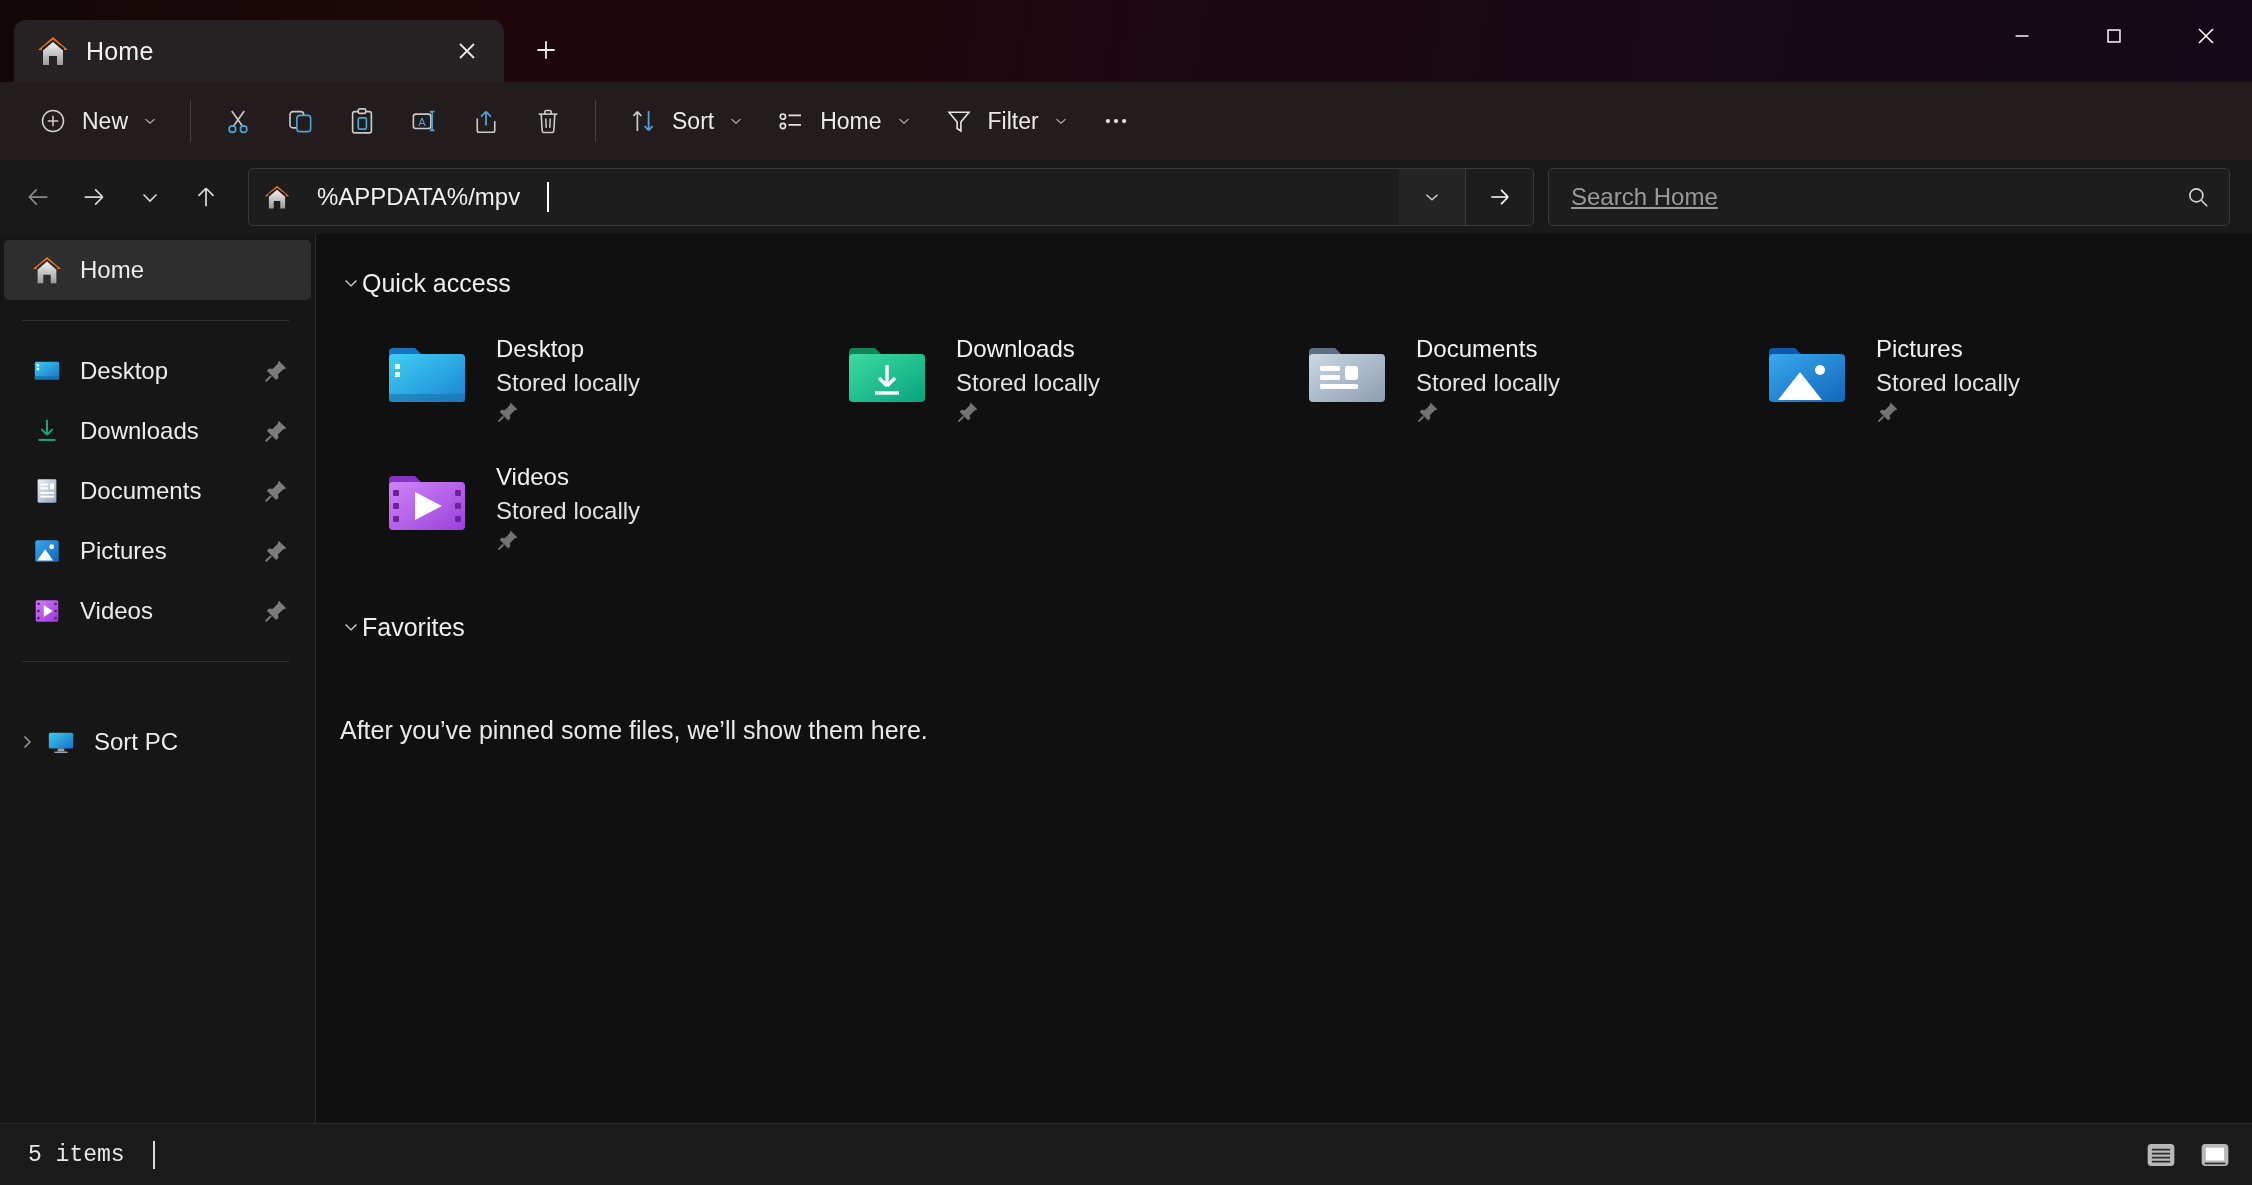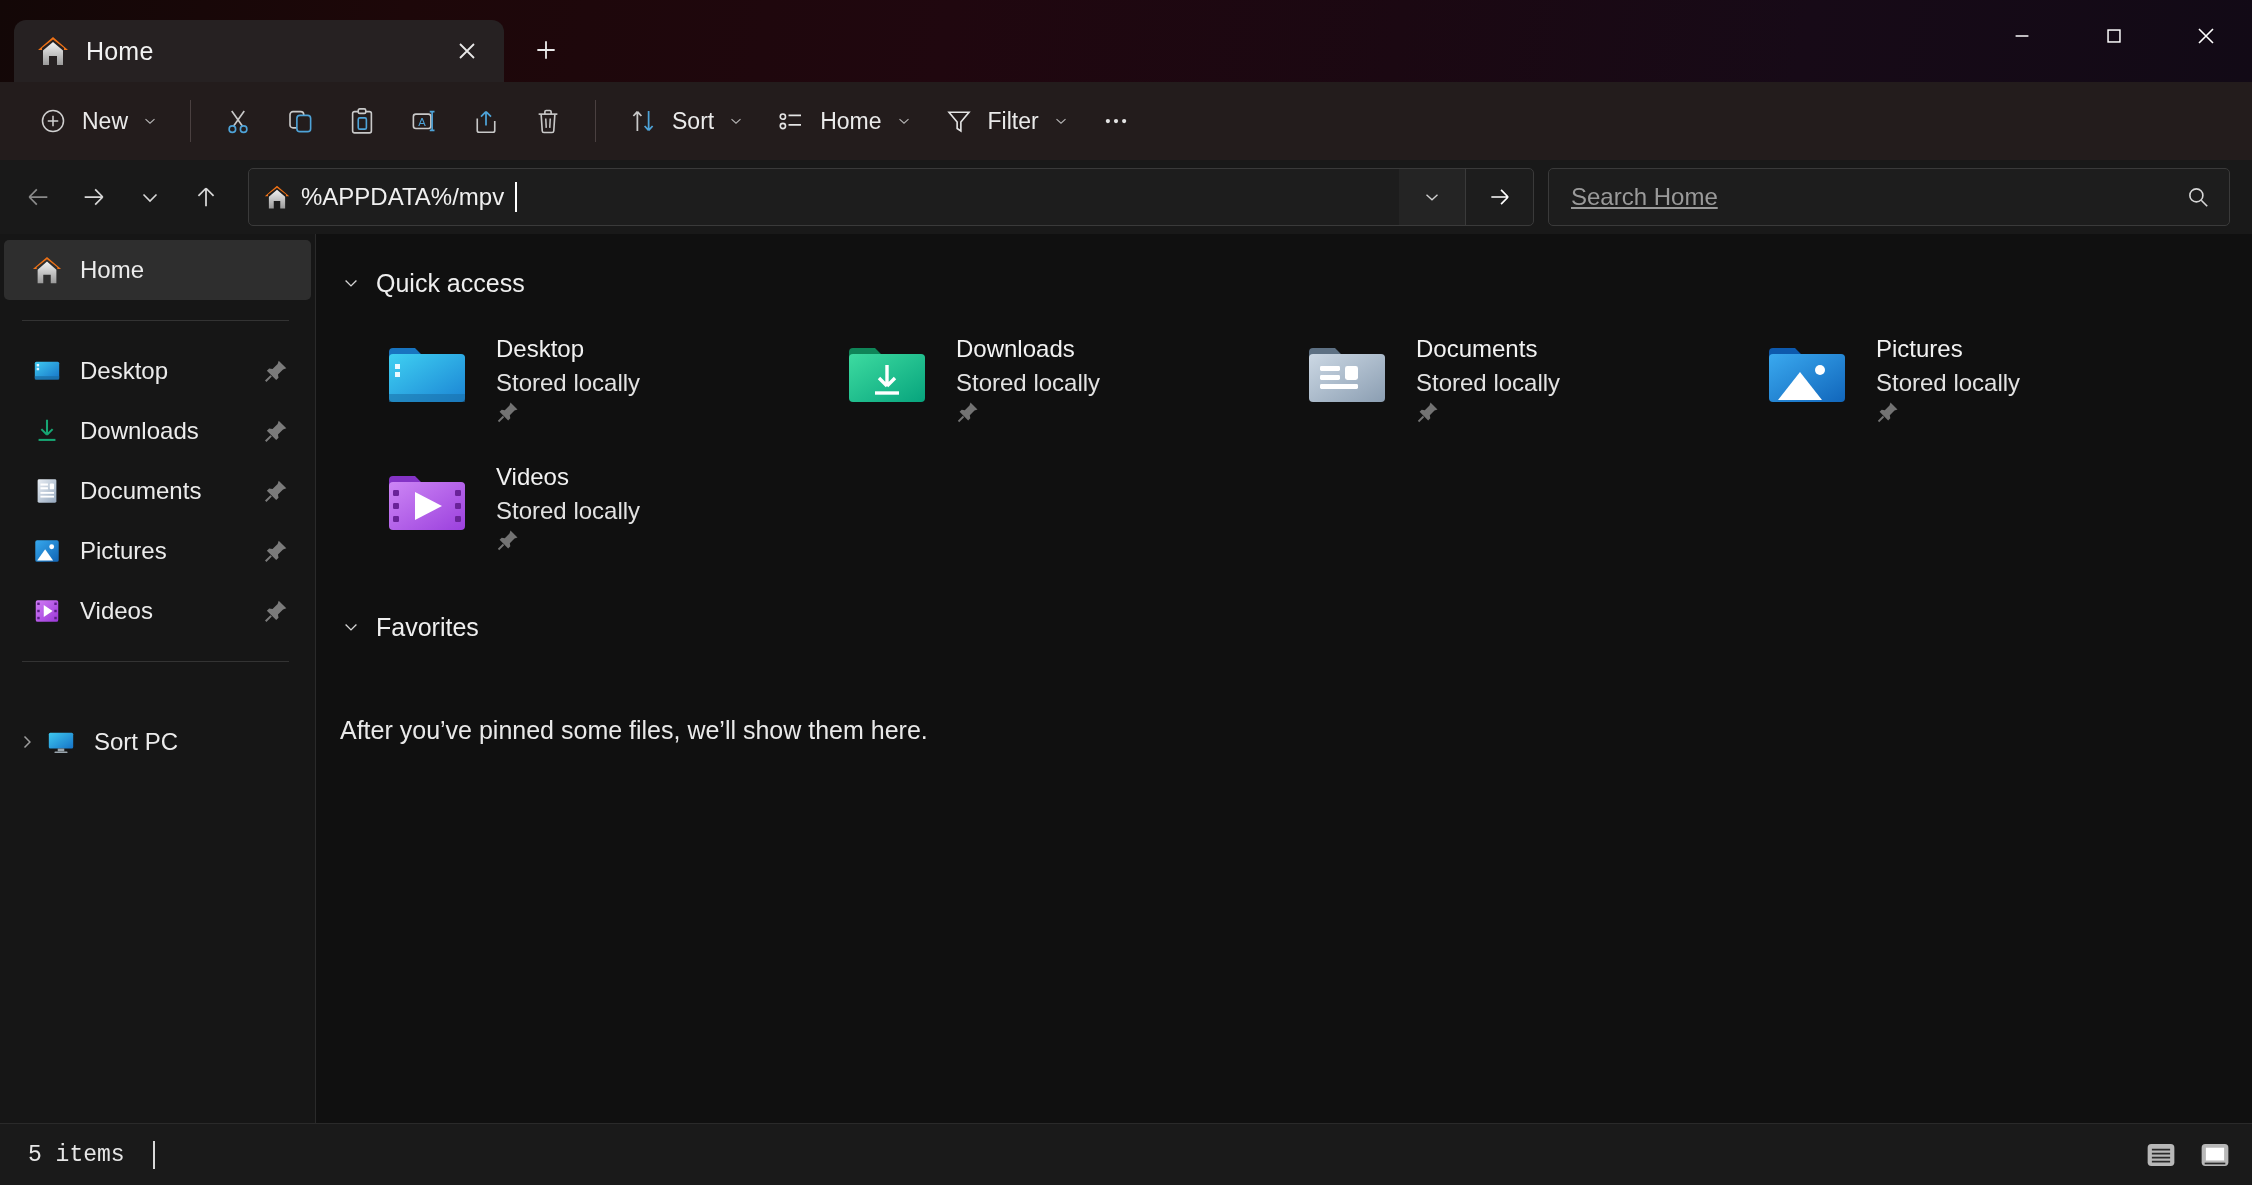--- a/index.html
+++ b/index.html
@@ -59,21 +59,21 @@
     height: 74px; flex: 0 0 74px; background: #191919;
     display: flex; align-items: center; padding: 0 22px 0 10px; gap: 0;
   }
   .nav-btn { width: 56px; height: 56px; border-radius: 6px; display: flex; align-items: center; justify-content: center; color: #d8d8d8; }
   .nav-btn.dim { color: #8a8a8a; }
   .addressbar {
     flex: 1; height: 58px; margin-left: 14px; background: #1d1d1d;
     border: 1px solid #3a3a3a; border-radius: 5px; display: flex; align-items: center;
     overflow: hidden;
   }
-  .addr-path { flex: 1; display: flex; align-items: center; gap: 10px; padding-left: 14px; min-width: 0; }
+  .addr-path { flex: 1; display: flex; align-items: center; gap: 26px; padding-left: 14px; min-width: 0; }
   .addr-path .home-glyph { width: 28px; height: 26px; flex: 0 0 28px; }
   .addr-text { font-size: 24px; color: #f0f0f0; white-space: nowrap; }
   .caret { width: 2px; height: 30px; background: #ffffff; margin-left: 1px; }
   .addr-drop { width: 66px; height: 100%; display: flex; align-items: center; justify-content: center; color: #cfcfcf; background: #242424; }
   .addr-go { width: 68px; height: 100%; display: flex; align-items: center; justify-content: center; color: #ffffff; border-left: 1px solid #3a3a3a; }
   .searchbox {
     width: 682px; height: 58px; margin-left: 14px; background: #1d1d1d;
     border: 1px solid #3a3a3a; border-radius: 5px;
     display: flex; align-items: center; padding: 0 18px 0 22px;
   }
@@ -94,21 +94,21 @@
   .sb-item.selected { background: #2e2e2e; }
   .sb-exp { width: 34px; flex: 0 0 34px; display: flex; align-items: center; justify-content: center; color: #9d9d9d; }
   .sb-ico { width: 34px; height: 34px; flex: 0 0 34px; margin-right: 16px; display: flex; align-items: center; justify-content: center; }
   .sb-label { flex: 1; font-size: 24px; color: #ececec; }
   .sb-pin { width: 26px; height: 26px; flex: 0 0 26px; opacity: .62; }
   .sb-divider { height: 1px; background: #333; margin: 20px 26px 20px 22px; }
   .sb-gap { height: 30px; }
 
   
   .content { flex: 1; min-width: 0; padding: 26px 0 0 24px; overflow: hidden; }
-  .group-head { display: flex; align-items: center; gap: 14px; height: 46px; margin-bottom: 10px; }
+  .group-head { display: flex; align-items: center; height: 46px; margin-bottom: 10px; }
   .group-head .gchev { width: 22px; height: 22px; display: flex; align-items: center; justify-content: center; color: #d5d5d5; }
   .group-title { font-size: 25px; color: #efefef; }
   .tiles { display: flex; flex-wrap: wrap; }
   .tile {
     width: 460px; height: 128px; display: flex; align-items: flex-start;
     padding: 12px 0 0 44px; border-radius: 6px;
   }
   .tile-ico { width: 86px; height: 86px; flex: 0 0 86px; margin-right: 26px; margin-top: 4px; }
   .tile-txt { padding-top: 4px; }
   .tile-name { font-size: 24px; color: #f2f2f2; line-height: 34px; }

